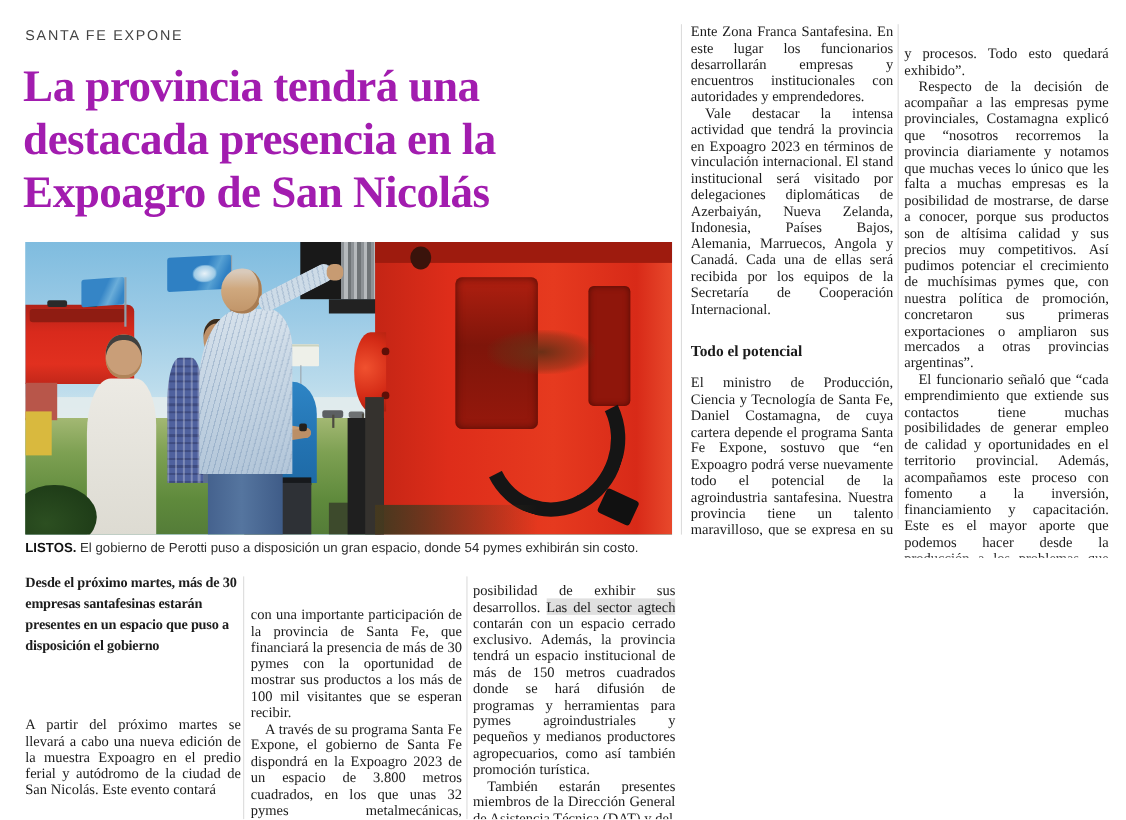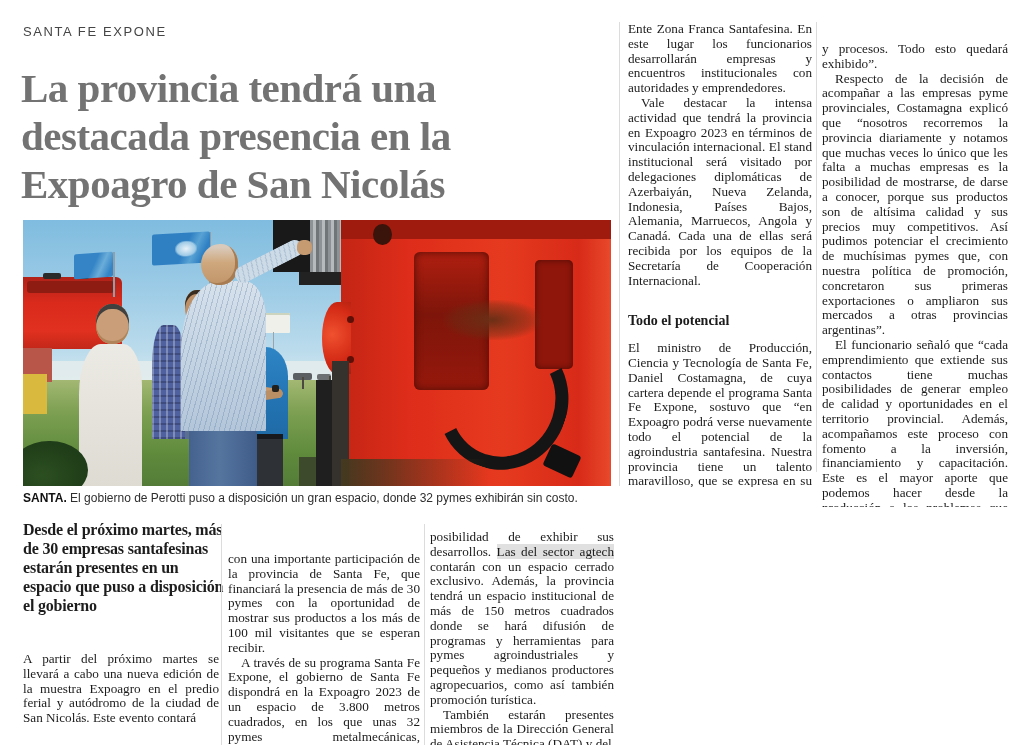--- a/index.html
+++ b/index.html
@@ -2,22 +2,22 @@
 <html><head>
 <meta charset="utf-8">
 <style>
   html,body{margin:0;padding:0;background:#ffffff;}
   .page{position:relative;width:1024px;height:745px;background:#fff;overflow:hidden;
         font-family:"Liberation Serif",serif;color:#1b1b1b;}
 
   .kicker{position:absolute;left:23px;top:24px;font-family:"Liberation Sans",sans-serif;
           font-size:13px;letter-spacing:1.6px;color:#454545;font-weight:500;}
 
-  .headline{position:absolute;left:21px;top:64px;width:592px;font-size:41px;line-height:48px;
-            font-weight:700;color:#737373;letter-spacing:-0.5px;}
+  .headline{position:absolute;left:21px;top:54px;width:592px;font-size:41px;line-height:48px;
+            font-weight:700;color:#a21caf;letter-spacing:-0.5px;}
 
   
   .photo{position:absolute;left:23px;top:220px;width:588px;height:266px;overflow:hidden;background:#9ccbe4;}
   .photo *{position:absolute;}
   .ph-sky{left:0;top:0;width:100%;height:64%;
           background:linear-gradient(180deg,#7fbcdf 0%,#9ccbe6 40%,#bcdcec 78%,#dcebf0 100%);}
   .ph-haze{left:0;top:53%;width:100%;height:9%;background:#e4ecec;opacity:.85;}
   .ph-grass{left:0;top:60%;width:100%;height:40%;
             background:linear-gradient(180deg,#a3b873 0%,#7da052 30%,#5f8a3c 70%,#547c38 100%);}
   .ph-vehicle1{left:46%;top:57.5%;width:3.2%;height:2.6%;background:#5c5f62;border-radius:2px;}
@@ -102,21 +102,21 @@
   .ph-m-shadow{left:0;top:90%;width:55%;height:10%;background:linear-gradient(90deg,#45391f,rgba(69,57,31,0));}
   .ph-foliage{left:-2%;top:83%;width:13%;height:22%;background:radial-gradient(ellipse at 40% 60%,#2c4f21 0%,#1f3d18 70%);border-radius:50%;}
   .ph-mach-ground{left:47%;top:89%;width:8%;height:11%;background:#3d4a2c;}
 
   
   .caption{position:absolute;left:23px;top:491px;width:588px;font-family:"Liberation Sans",sans-serif;
            font-size:12px;color:#2e2e2e;}
   .caption b{color:#111;}
 
   
-  .lede{position:absolute;left:23px;top:520px;width:202px;font-size:16px;line-height:19px;
+  .lede{position:absolute;left:23px;top:520px;width:202px;font-size:13px;line-height:19px;
         font-weight:700;color:#1d1d1d;letter-spacing:-0.2px;}
   .bodycol{position:absolute;font-size:13.2px;line-height:14.8px;text-align:justify;overflow:hidden;}
   .bodycol p{margin:0;}
   .bodycol p.indent{text-indent:13px;}
   .col1{left:23px;top:652px;width:196px;height:93px;}
   .col2{left:228px;top:552px;width:192px;height:215px;}
   .col3{left:430px;top:530px;width:184px;height:215px;}
   .col4{left:628px;top:22px;width:184px;height:465px;}
   .col5{left:822px;top:22px;width:186px;height:465px;margin-top:20px;}
   .subhead{font-weight:700;font-size:14px;margin:26px 0 12px 0;text-align:left;}
@@ -202,21 +202,21 @@
       <div class="ph-m-bolt2"></div>
       <div class="ph-m-darkcol1"></div>
       <div class="ph-m-darkcol2"></div>
       <div class="ph-m-hose"></div>
       <div class="ph-m-hose-end"></div>
       <div class="ph-m-shadow"></div>
     </div>
     <div class="ph-foliage"></div>
   </div>
 
-  <div class="caption"><b>SANTA.</b><span> El gobierno de Perotti puso a disposición un gran espacio, donde 32 pymes exhibirán sin costo.</span></div>
+  <div class="caption"><b>LISTOS.</b><span> El gobierno de Perotti puso a disposición un gran espacio, donde 54 pymes exhibirán sin costo.</span></div>
 
   <div class="lede">Desde el próximo martes, más de 30 empresas santafesinas estarán presentes en un espacio que puso a disposición el gobierno</div>
 
   <div class="bodycol col1">
     <p>A partir del próximo martes se llevará a cabo una nueva edición de la muestra Expoagro en el predio ferial y autódromo de la ciudad de San Nicolás. Este evento contará</p>
   </div>
 
   <div class="bodycol col2">
     <p>con una importante participación de la provincia de Santa Fe, que financiará la presencia de más de 30 pymes con la oportunidad de mostrar sus productos a los más de 100 mil visitantes que se esperan recibir.</p>
     <p class="indent">A través de su programa Santa Fe Expone, el gobierno de Santa Fe dispondrá en la Expoagro 2023 de un espacio de 3.800 metros cuadrados, en los que unas 32 pymes metalmecánicas, biotecnológicas y agtech accederán sin costo a la</p>

